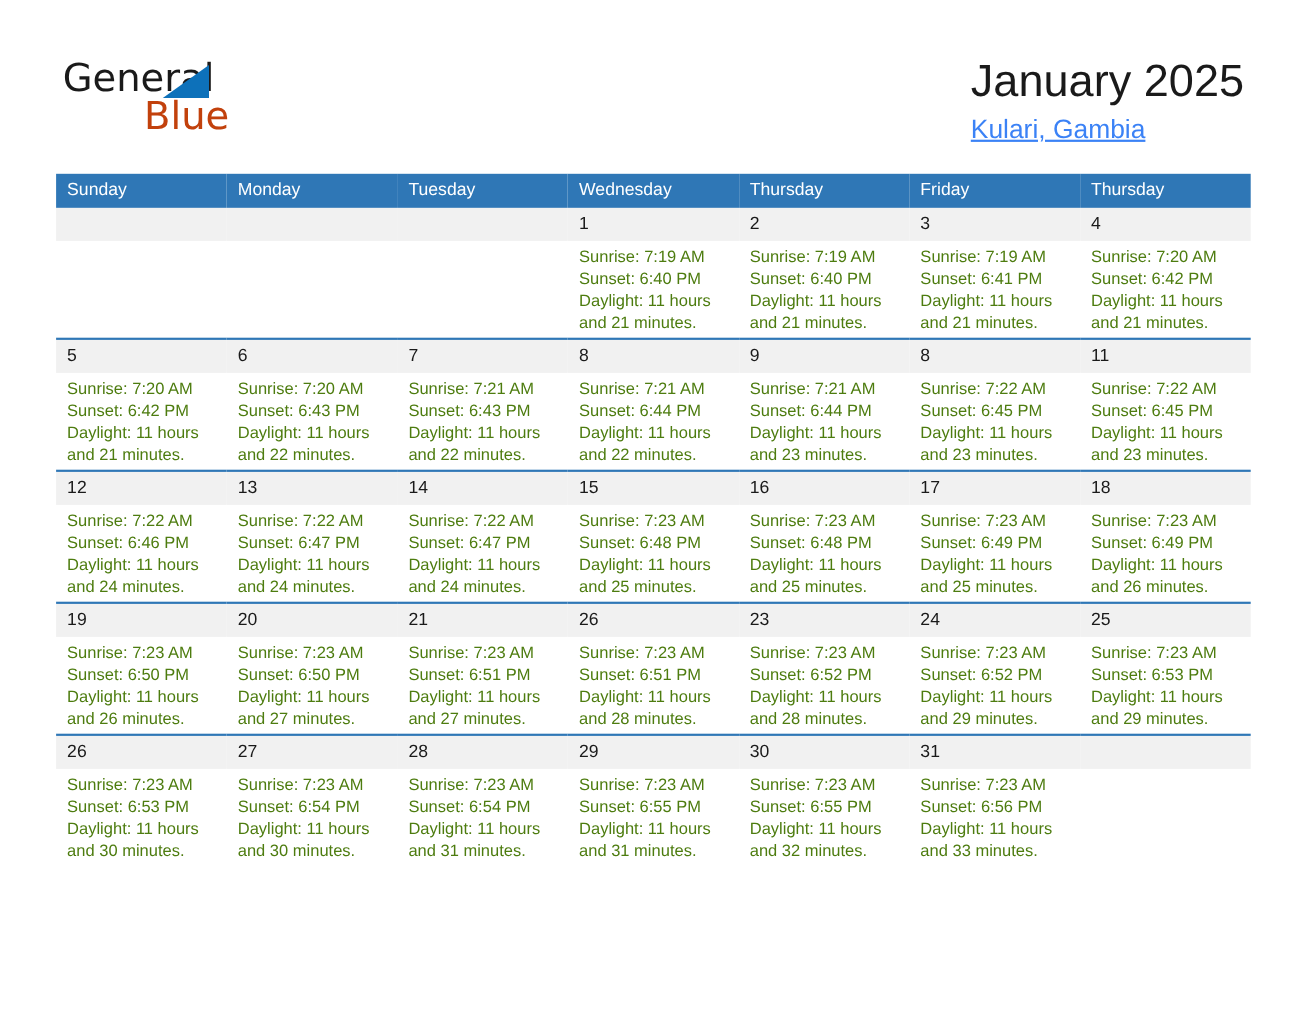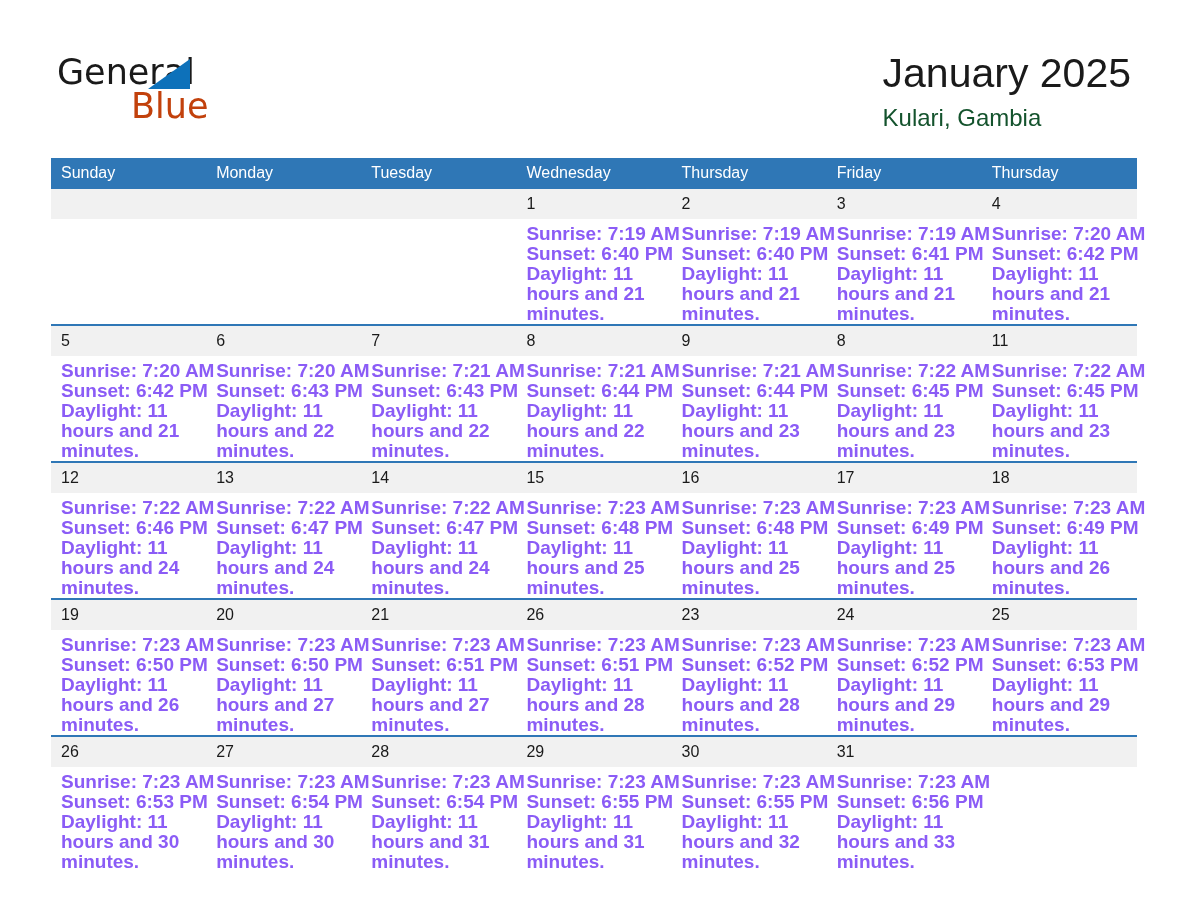--- a/index.html
+++ b/index.html
@@ -80,23 +80,24 @@
     font-size: 41px;
     font-weight: 400;
     color: #1a1a1a;
     line-height: 50px;
     white-space: nowrap;
   }
   .cal-subtitle {
     margin-top: 6px;
     font-size: 24px;
     font-weight: 400;
-    color: #14532d;
+    color: #3b82f6;
     line-height: 28px;
     white-space: nowrap;
+    text-decoration: underline;
   }
 
   
   .calendar {
     position: absolute;
     left: 51px;
     top: 158px;
     width: 1086px;
   }
   table.cal-table {
@@ -137,24 +138,23 @@
     padding: 5px 0 6px 10px;
     color: #1a1a1a;
     height: 19px;
   }
   td.empty .daynum {
     background: #f1f1f1;
     color: transparent;
   }
   .cell-body {
     padding: 5px 8px 0 10px;
-    font-size: 19px;
+    font-size: 15px;
     line-height: 20px;
-    color: #8b5cf6;
-    font-weight: bold;
+    color: #4d7c0f;
   }
   .cell-body .ln { white-space: nowrap; }
   .cell-body .wrap { white-space: normal; }
 </style>
 </head>
 <body>
 
 <div class="page">
 
   <div class="header">

